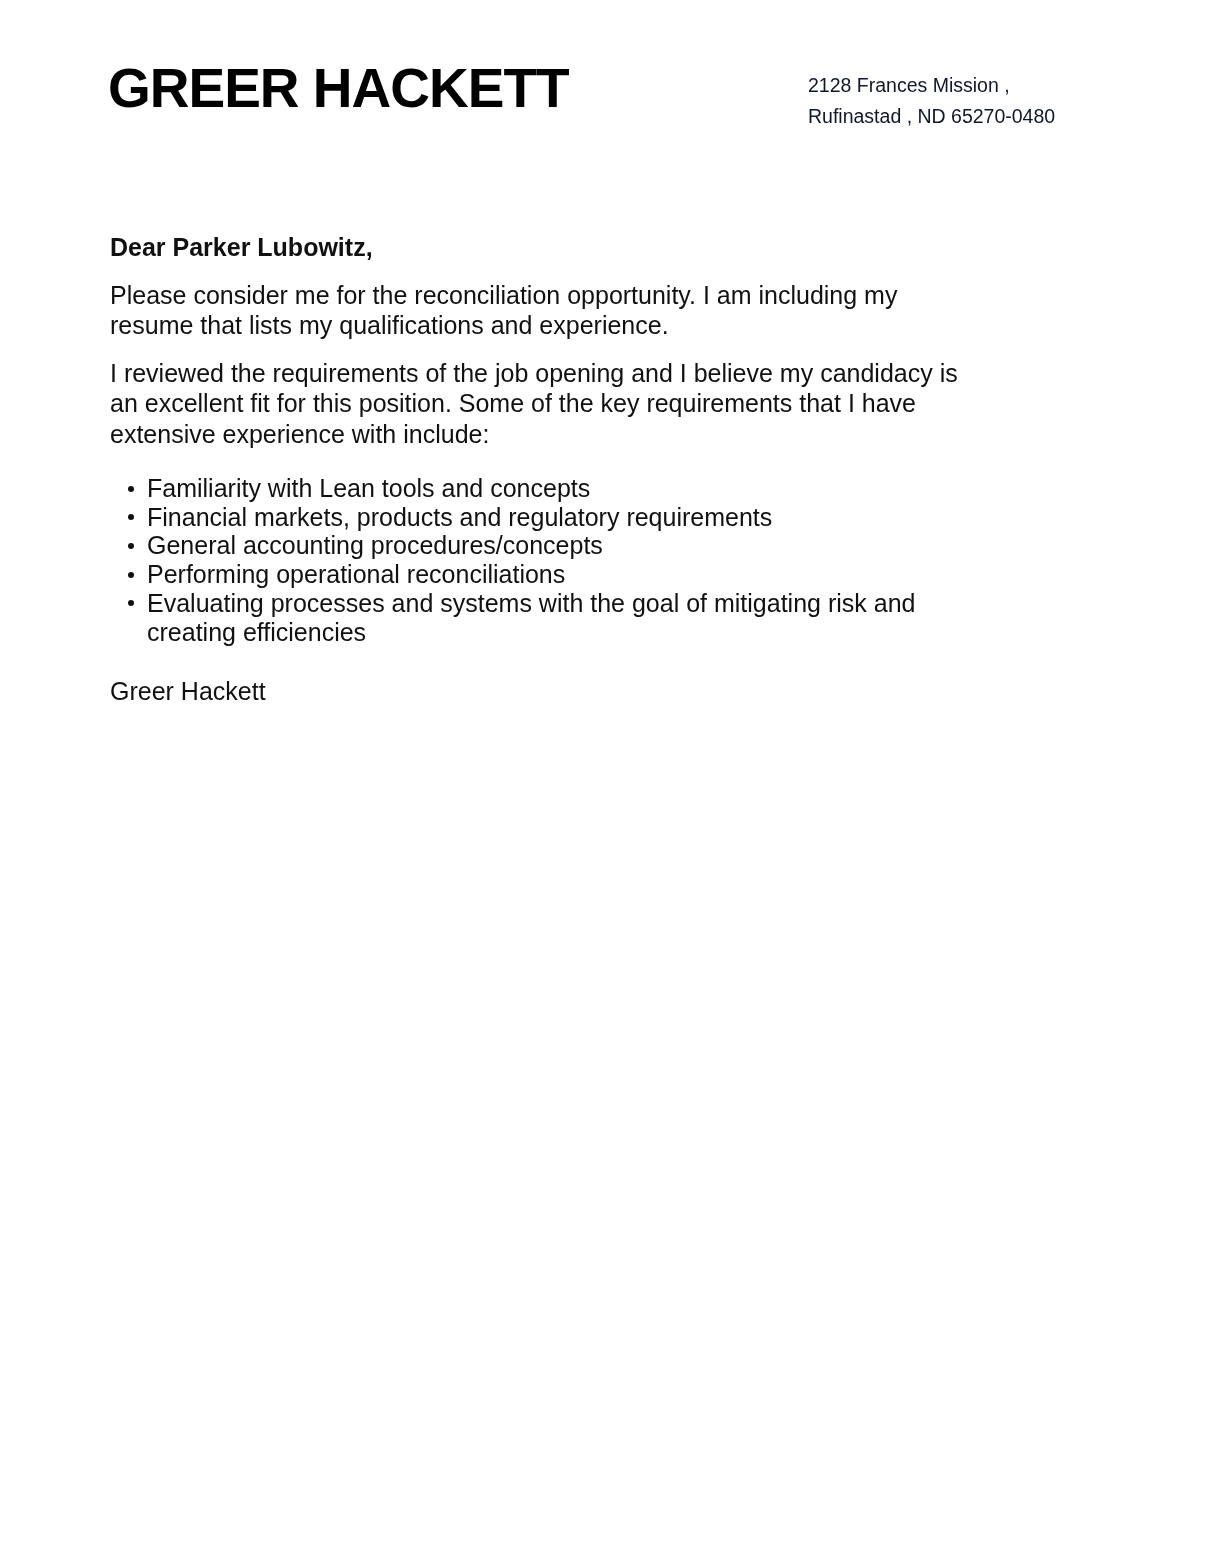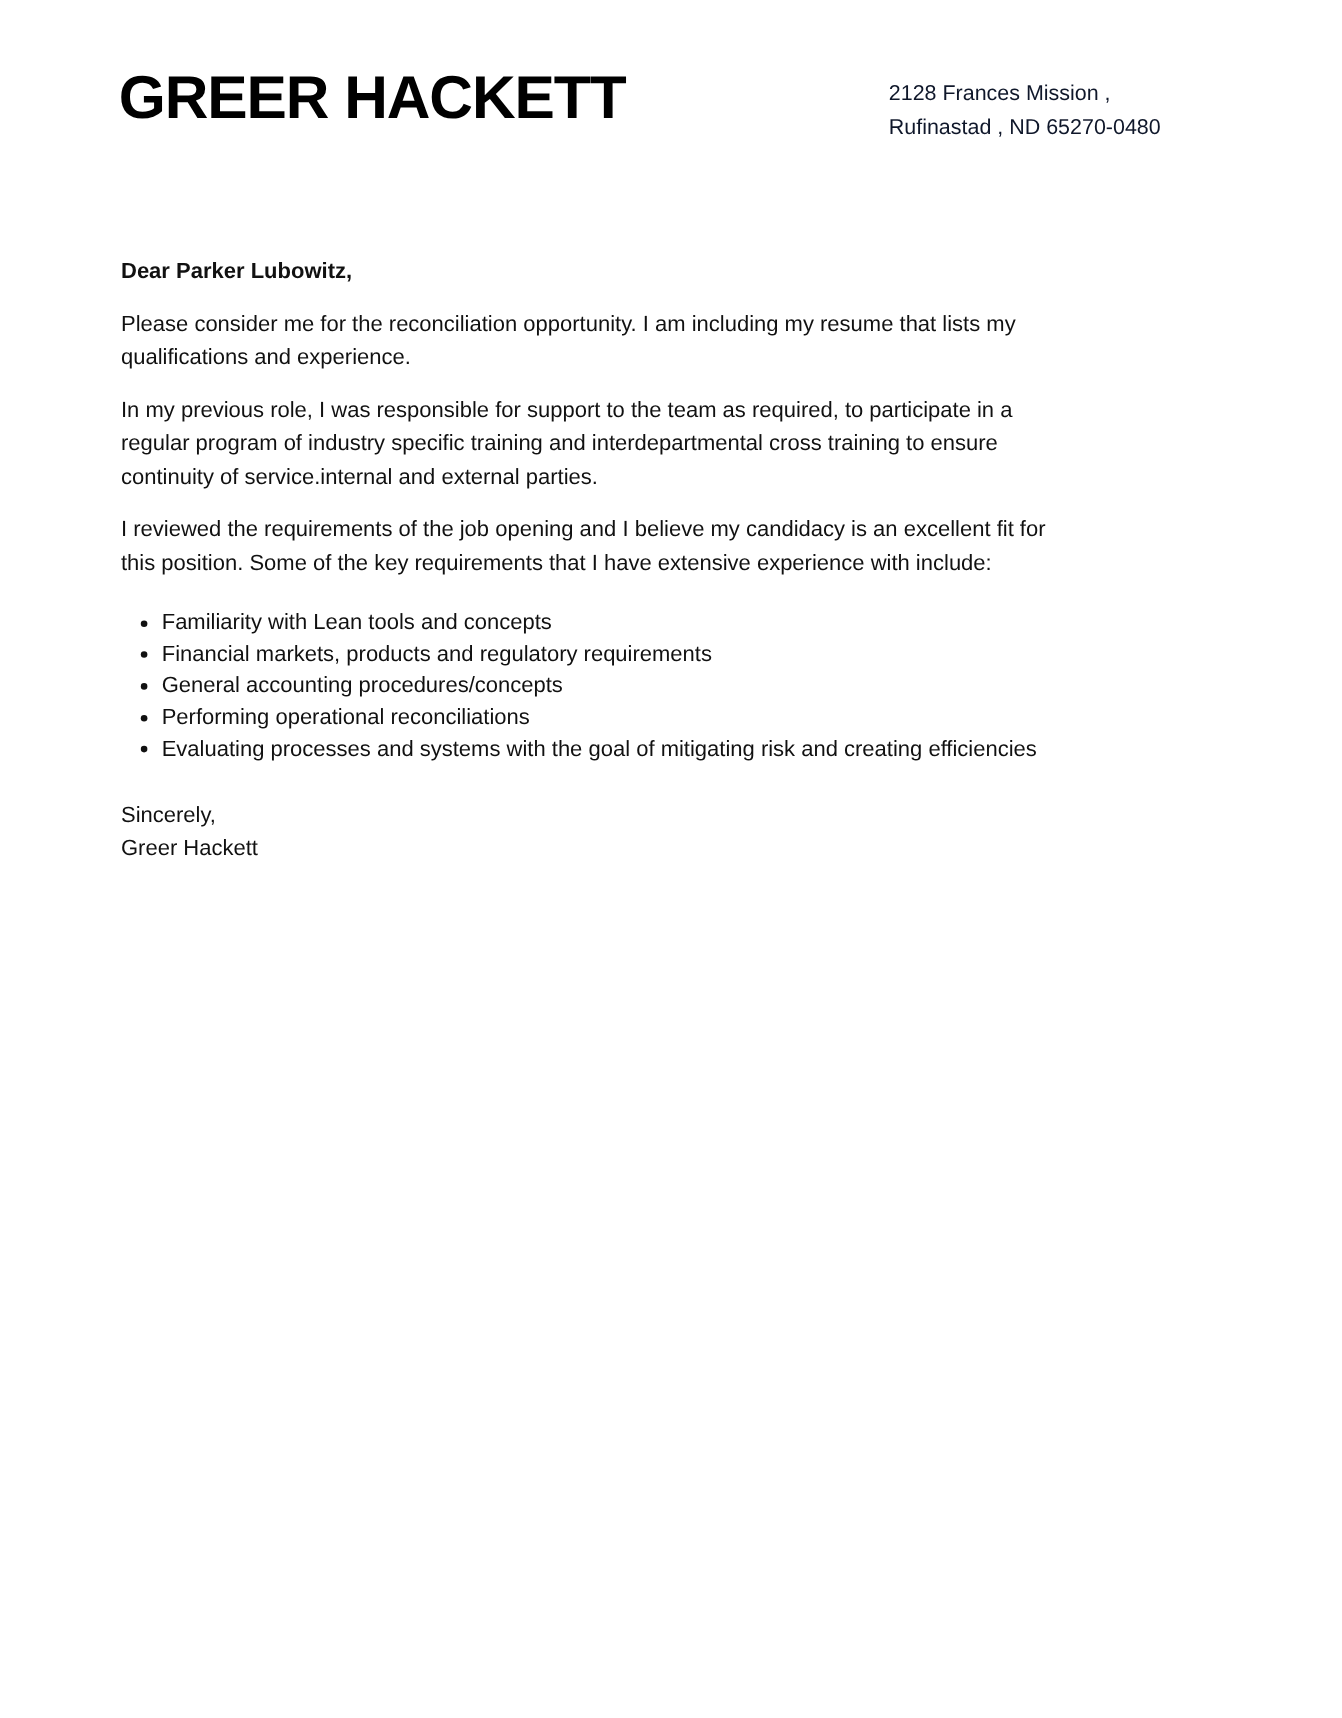--- a/index.html
+++ b/index.html
@@ -36,21 +36,21 @@
     position: absolute;
     left: 808px;
     top: 70px;
     font-size: 19.5px;
     line-height: 31px;
     font-weight: 400;
     color: #0f172a;
   }
   .letter-body {
     padding: 0 110px;
-    font-size: 20px;
+    font-size: 25px;
     line-height: 30.5px;
     max-width: 1130px;
   }
   .salutation {
     font-weight: 600;
     margin-bottom: 17px;
   }
   .paragraph {
     margin-bottom: 17px;
   }
@@ -94,32 +94,30 @@
       <div>Rufinastad , ND 65270-0480</div>
     </div>
   </header>
 
   <main class="letter-body">
 
     <p class="salutation">Dear Parker Lubowitz,</p>
 
     <p class="paragraph">Please consider me for the reconciliation opportunity. I am including my resume that lists my qualifications and experience.</p>
 
-    <p class="paragraph">In my previous role, I was responsible for support to the team as required, to participate in a regular program of industry specific training and interdepartmental cross training to ensure continuity of service.internal and external parties.</p>
 
     <p class="paragraph">I reviewed the requirements of the job opening and I believe my candidacy is an excellent fit for this position. Some of the key requirements that I have extensive experience with include:</p>
 
     <ul class="requirements-list">
       <li>Familiarity with Lean tools and concepts</li>
       <li>Financial markets, products and regulatory requirements</li>
       <li>General accounting procedures/concepts</li>
       <li>Performing operational reconciliations</li>
       <li>Evaluating processes and systems with the goal of mitigating risk and creating efficiencies</li>
     </ul>
 
 
     <div class="signoff-block">
-      <div>Sincerely,</div>
       <div>Greer Hackett</div>
     </div>
 
   </main>
 </div>
 
 </body></html>

